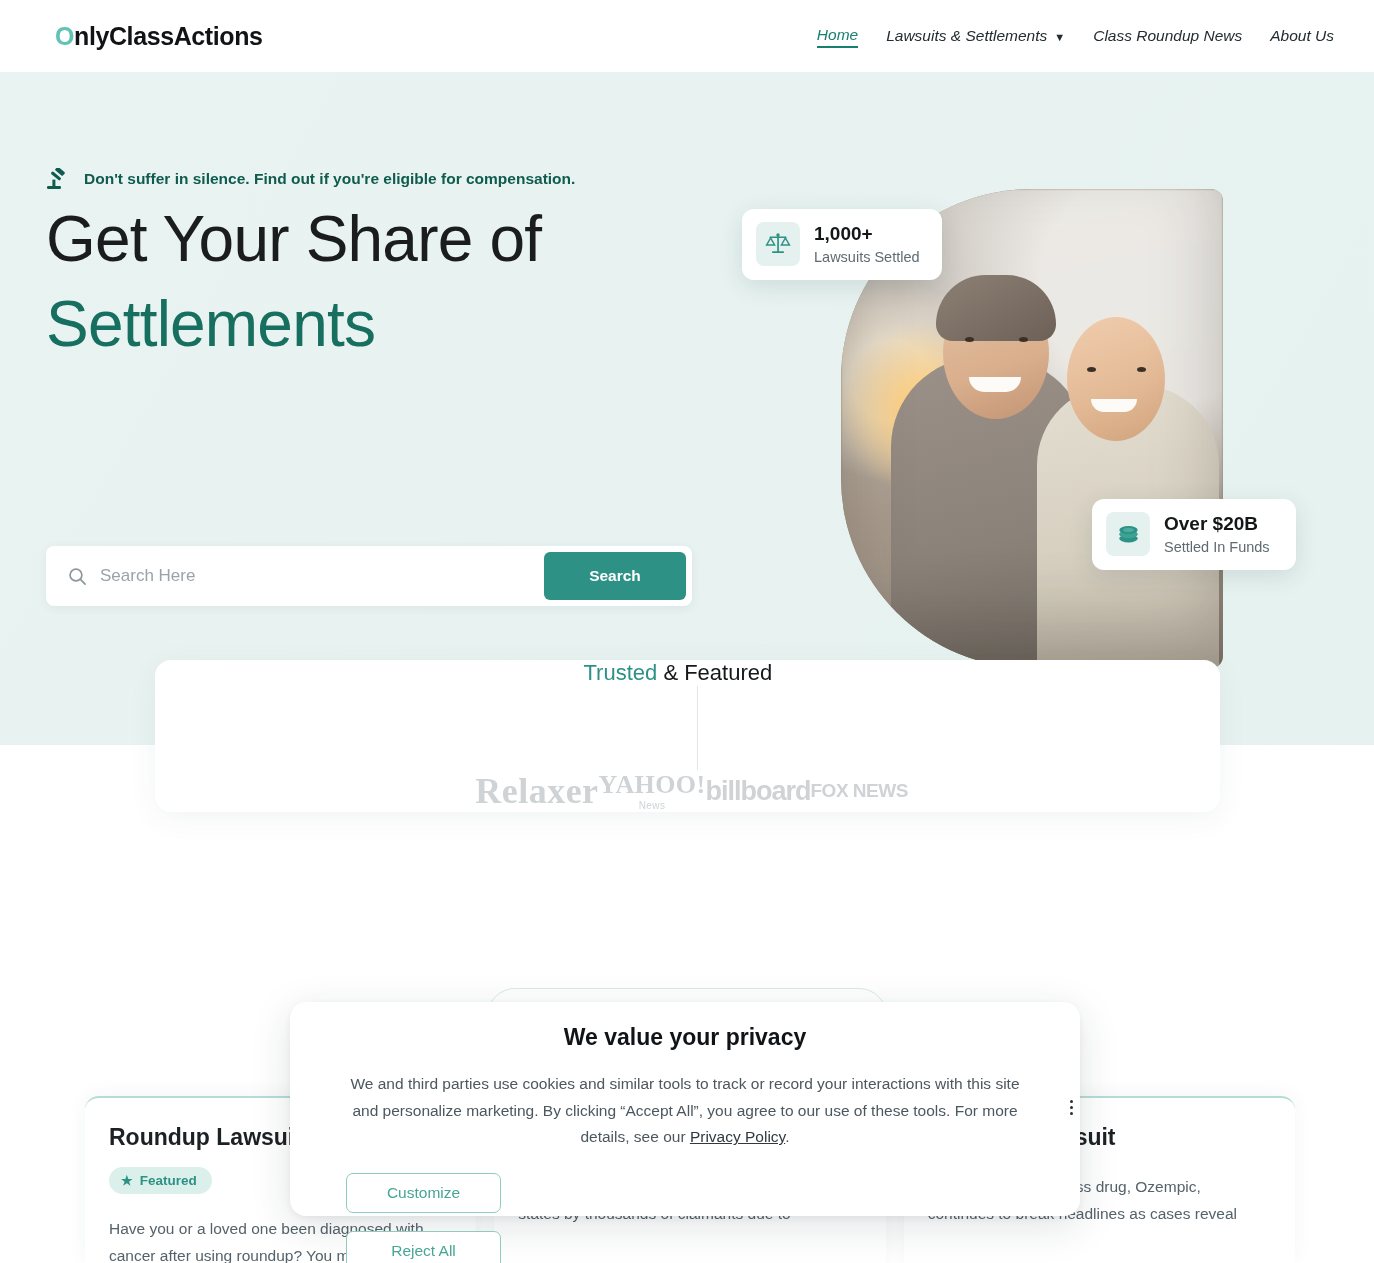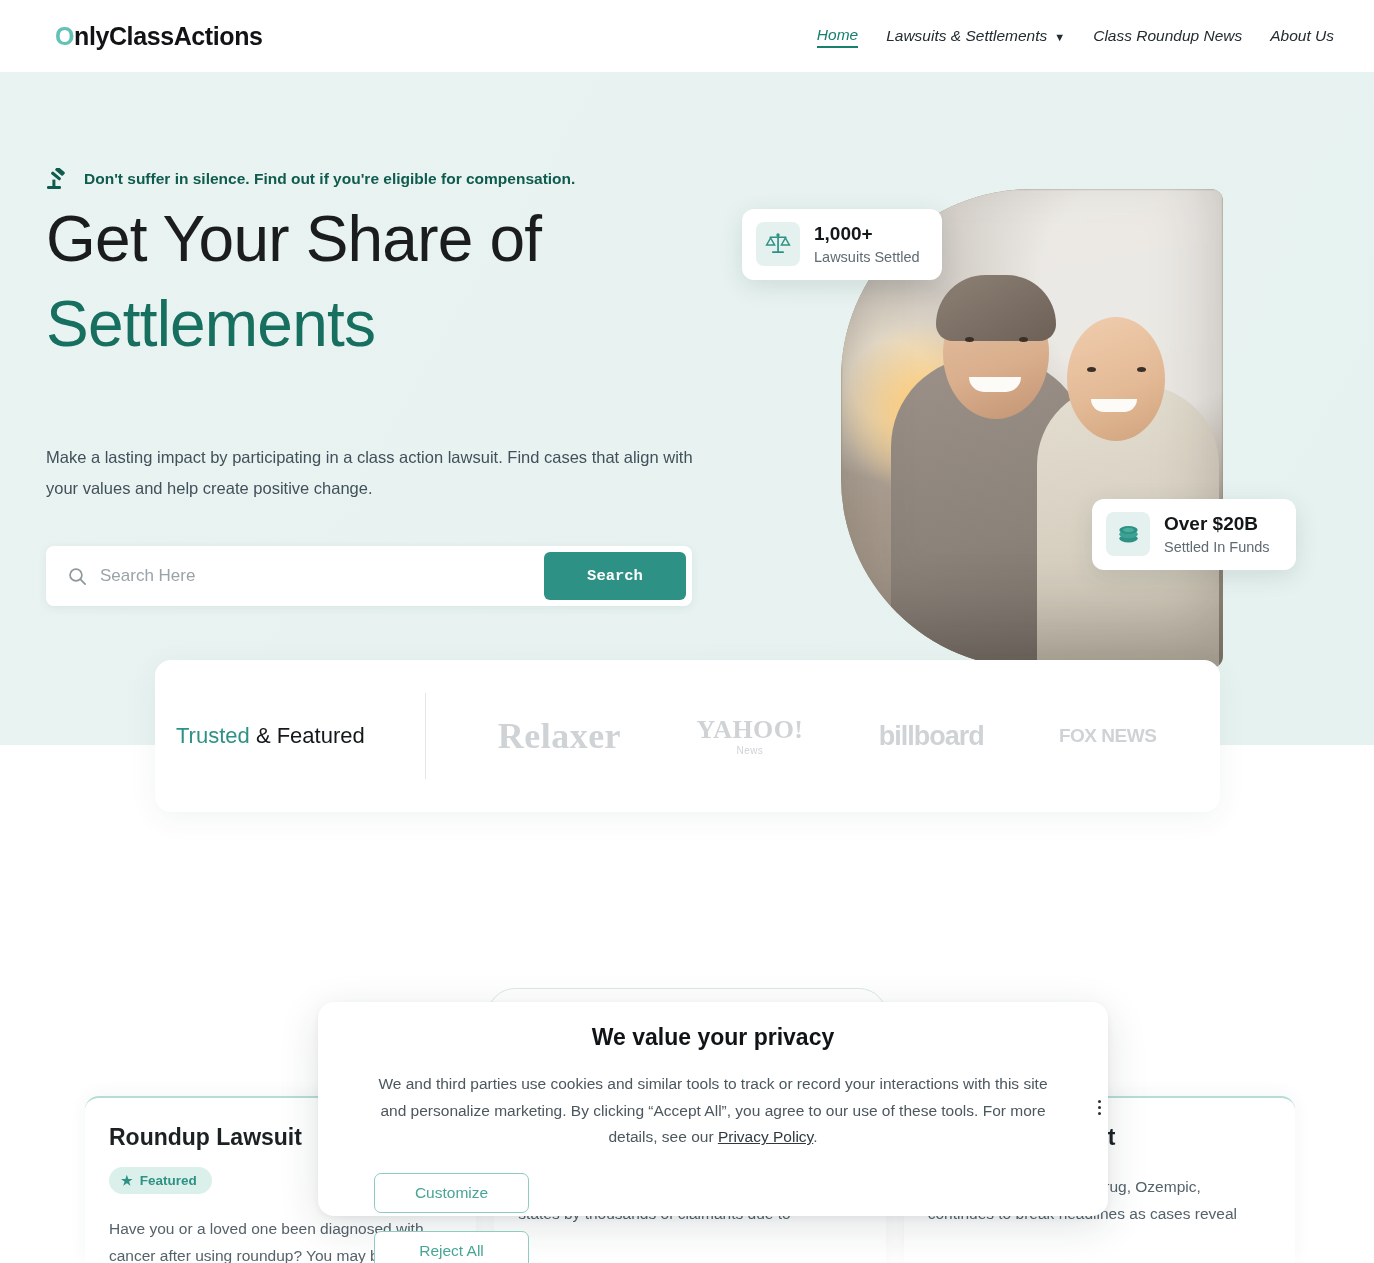--- a/index.html
+++ b/index.html
@@ -64,21 +64,21 @@
   }
   .search-icon { width: 19px; height: 19px; flex: 0 0 19px; margin-right: 13px; }
   .search-input {
     flex: 1; border: 0; outline: 0; background: transparent;
     font-family: "Liberation Sans", sans-serif; font-size: 17px; color: #333;
   }
   .search-input::placeholder { color: #9aa3a8; }
   .search-btn {
     width: 142px; height: 48px; border: 0; border-radius: 6px;
     background: #2d9285; color:#fff; font-size: 15.5px; font-weight: 700;
-    font-family: Liberation Mono, monospace; cursor: pointer;
+    font-family: Liberation Sans, sans-serif; cursor: pointer;
   }
 
   
   .hero-photo {
     position: absolute; left: 841px; top: 117px; width: 382px; height: 479px;
     border-radius: 190px 12px 12px 190px; overflow: hidden;
     background: #9a8c7e;
   }
   .photo-bg {
     position:absolute; inset:0;
@@ -138,21 +138,21 @@
     display:flex; align-items:center; justify-content:center; flex:0 0 44px;
   }
   .stat-val { font-size: 19px; font-weight: 700; color:#141718; line-height: 1.25; }
   .stat-lbl { font-size: 14.5px; color:#5f6b72; line-height: 1.3; margin-top: 2px; }
 
   
   .trusted {
     position: absolute; left: 155px; top: 660px; width: 1065px; height: 152px;
     background:#fff; border-radius: 16px;
     box-shadow: 0 6px 30px rgba(25,60,55,.06);
-    display:flex; align-items:center; z-index: 10;
+    display:flex; align-items:center; z-index: 10; flex-direction: column;
   }
   .trusted-label {
     font-size: 22px; padding-left: 21px; width: 250px; white-space: nowrap;
     color:#15181a;
   }
   .trusted-label .t { color:#2d9285; }
   .trusted-div { width: 1px; height: 86px; background:#e1e6e8; margin: 0 0 0 20px; }
   .logos { flex: 1; display:flex; align-items:center; justify-content: space-around; padding: 0 26px 0 34px; }
   .brand { color:#cfd3d6; user-select:none; }
   .brand-forbes { font-family: "Liberation Serif", serif; font-size: 36px; font-weight: 700; letter-spacing: .5px; }
@@ -192,21 +192,21 @@
   }
   .star { font-size: 13px; line-height: 1; }
   .scard-body { margin-top: 21px; font-size: 15.5px; line-height: 1.75; color:#55626a; }
   .scard.nobadge .scard-body { margin-top: 22px; }
 
   
   .cookie {
     position:absolute; left: 290px; top: 1002px; width: 790px; height: 214px;
     background:#fff; border-radius: 16px;
     box-shadow: 0 10px 40px rgba(20,40,45,.13), 0 2px 6px rgba(20,40,45,.06);
-    z-index: 50; padding: 22px 56px 0 56px; text-align:center;margin-left:28px;
+    z-index: 50; padding: 22px 56px 0 56px; text-align:center;
   }
   .cookie-title { font-size: 23px; font-weight: 700; color:#111417; }
   .cookie-text { margin-top: 20px; font-size: 15.5px; line-height: 1.72; color:#4c575e; }
   .cookie-link { color:#2f3a40; text-decoration: underline; cursor:pointer; }
   .cookie-btns { margin-top: 22px; display:flex; justify-content:center; gap: 18px; flex-direction: column; }
   .cbtn {
     height: 40px; border-radius: 7px; font-size: 15.5px; cursor:pointer;
     font-family: "Liberation Sans", sans-serif; display:flex; align-items:center; justify-content:center;
   }
   .cbtn-outline { width: 155px; background:#fff; border: 1px solid #8ecbc0; color:#47a596; }
@@ -250,21 +250,20 @@
         <rect x="6.4" y="11.6" width="3" height="7" fill="#0f5b4e"></rect>
       </svg>
       <span>Don't suffer in silence. Find out if you're eligible for compensation.</span>
     </div>
 
     <div class="hero-title">
       <span>Get Your Share of</span>
       <span class="accent">Settlements</span>
     </div>
 
-    <div class="hero-sub">Make a lasting impact by participating in a class action lawsuit. Find cases that align with your values and help create positive change.</div>
 
     <div class="searchbar">
       <svg class="search-icon" viewBox="0 0 20 20">
         <circle cx="8.4" cy="8.4" r="6.2" fill="none" stroke="#8d979c" stroke-width="1.8"></circle>
         <line x1="13.1" y1="13.1" x2="18" y2="18" stroke="#8d979c" stroke-width="1.8" stroke-linecap="round"></line>
       </svg>
       <input class="search-input" type="text" placeholder="Search Here" style="">
       <button class="search-btn">Search</button>
     </div>
 

